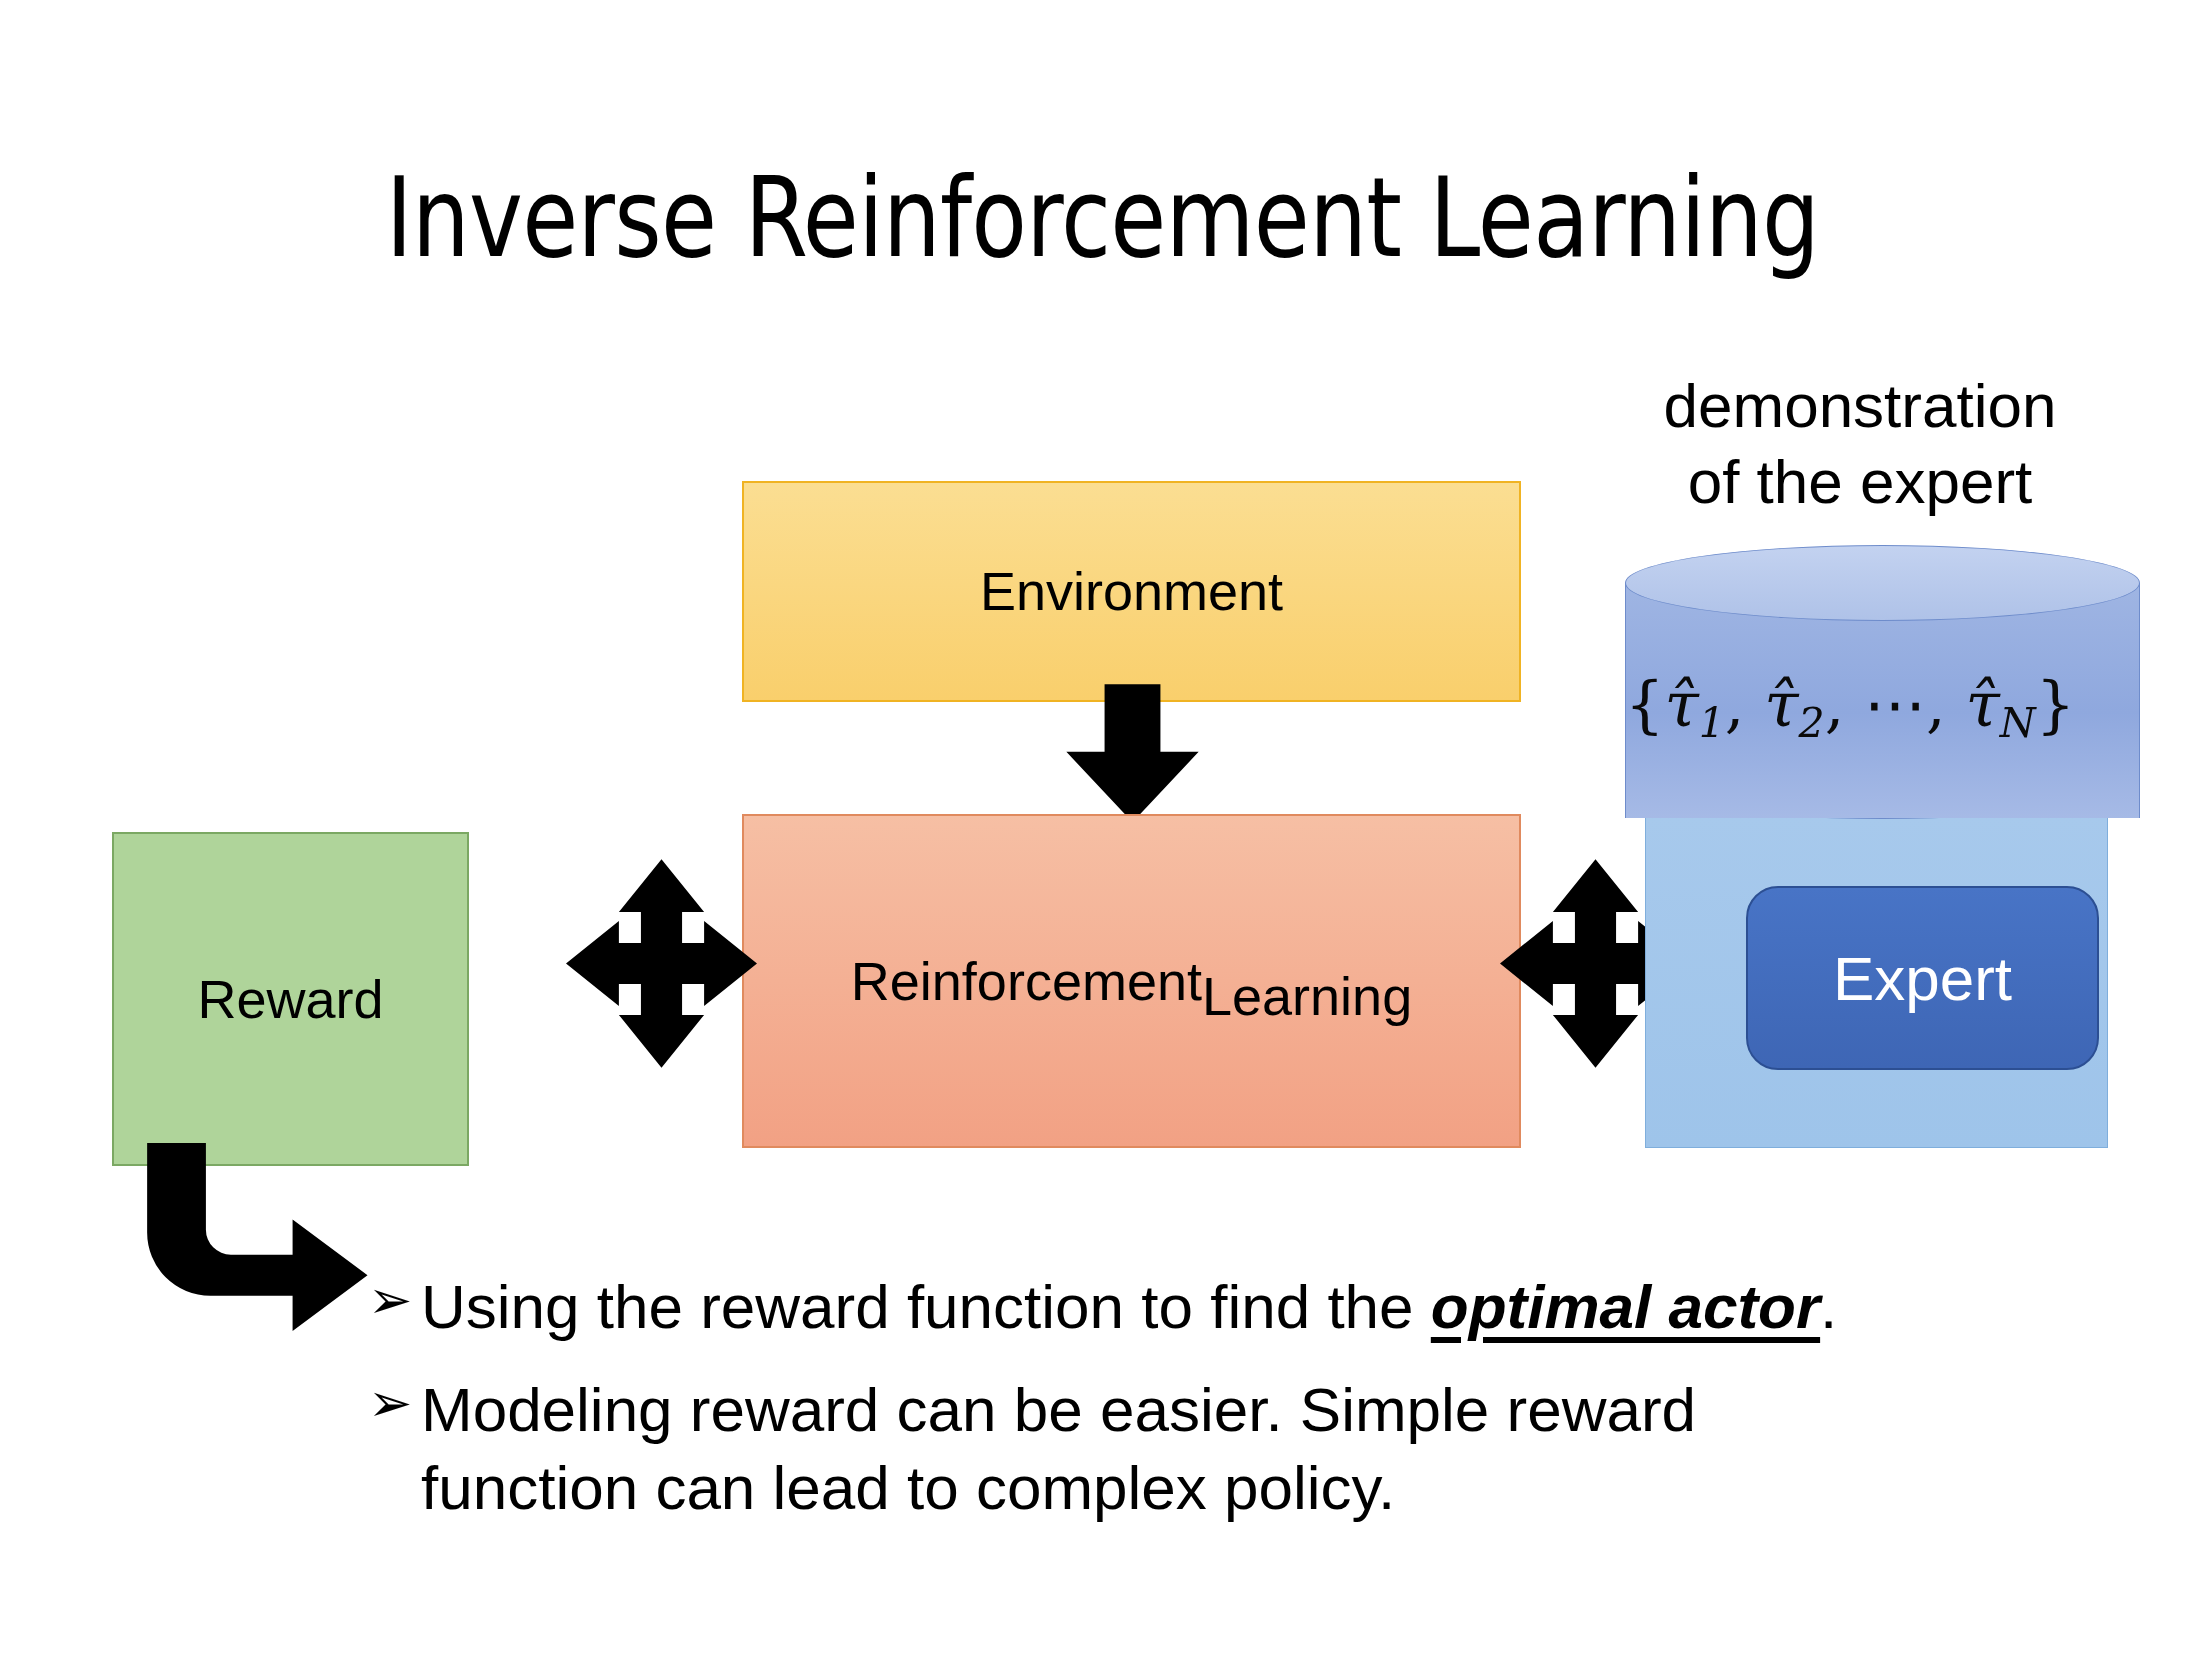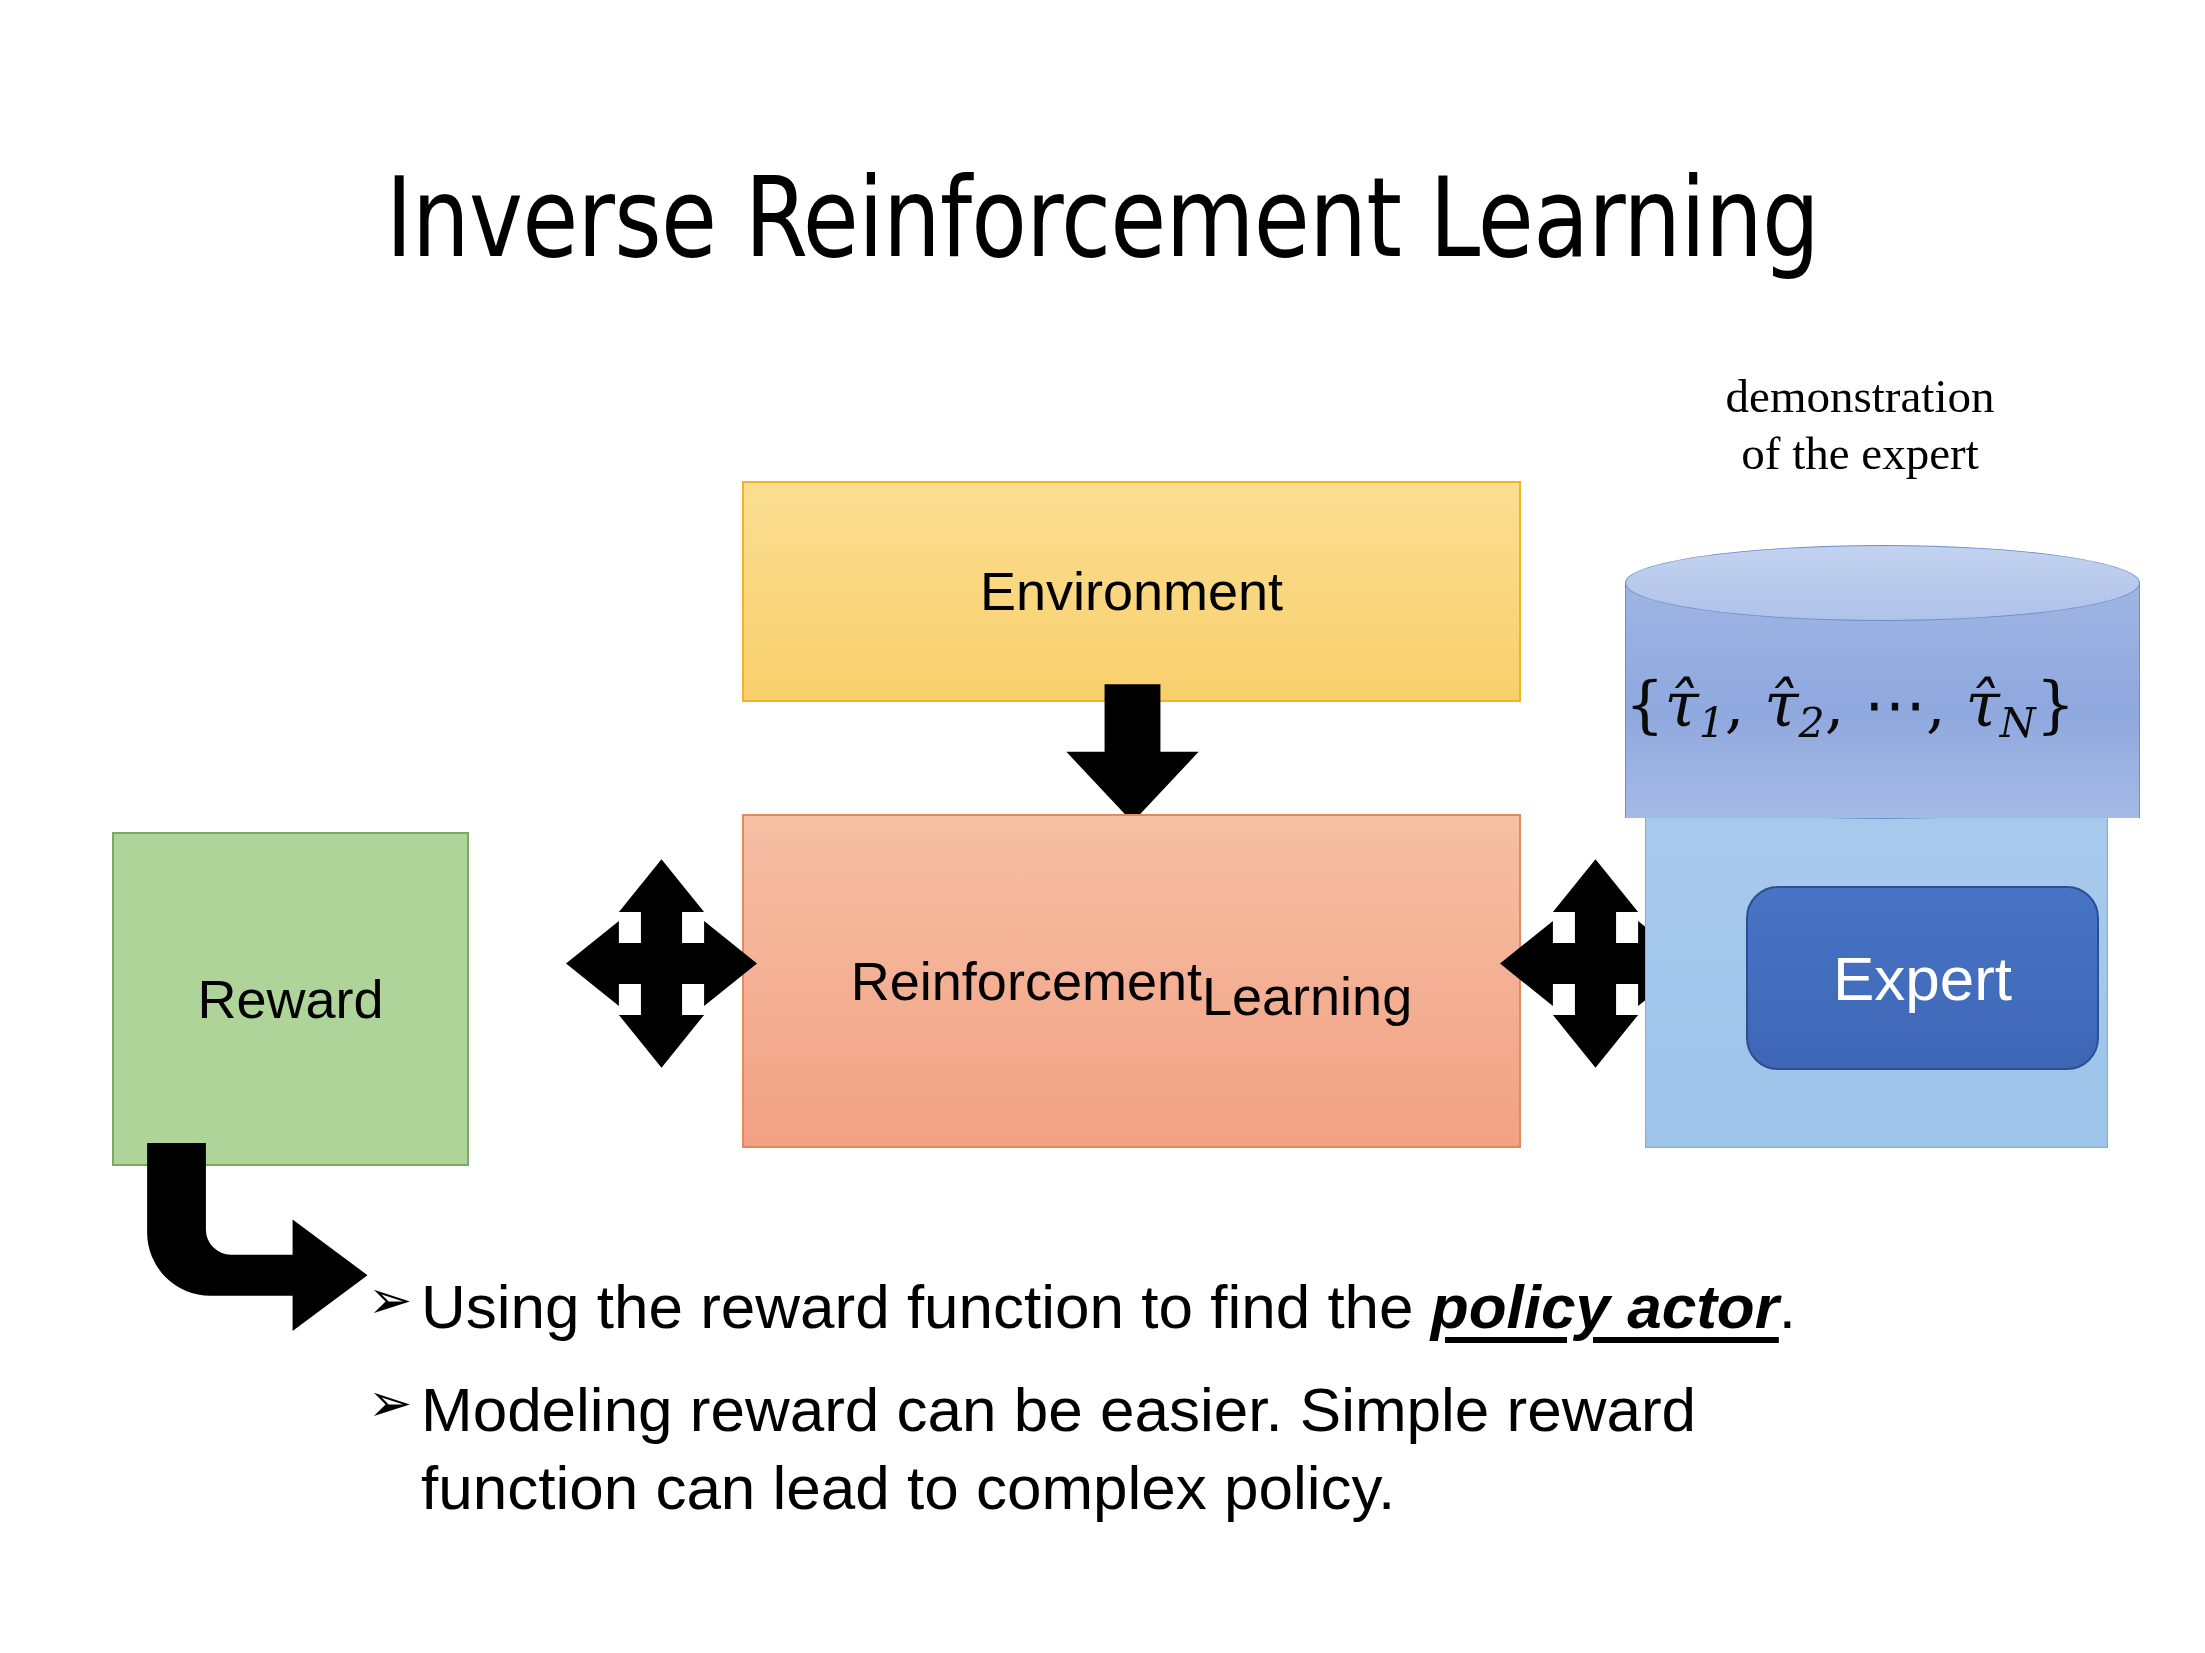--- a/index.html
+++ b/index.html
@@ -83,22 +83,22 @@
   #reward-box .rw-line { display:block; }
   #reward-box .rw-line + .rw-line { margin-top: 25px; }
 
   
   #demo-caption {
     position: absolute;
     left: 1610px;
     top: 368px;
     width: 500px;
     text-align: center;
-    font-family: Liberation Serif, serif;
-    font-size: 47px;
+    font-family: Liberation Sans, sans-serif;
+    font-size: 62px;
     line-height: 1.22;
   }
   #demo-caption .cap-line { display: block; }
 
   
   #expert-backdrop {
     position: absolute;
     left: 1645px;
     top: 814px;
     width: 463px;
@@ -274,21 +274,21 @@
 </div>
 
 <div id="expert-box">
   <span>Expert</span>
 </div>
 
 <div id="bullets">
 
   <div class="bullet-row">
     <span class="bullet-marker">➢</span>
-    <span class="bullet-text"><span>Using the reward function to find the </span><span class="em-underline">policy actor</span><span>.</span></span>
+    <span class="bullet-text"><span>Using the reward function to find the </span><span class="em-underline">optimal actor</span><span>.</span></span>
   </div>
 
   <div class="bullet-row">
     <span class="bullet-marker">➢</span>
     <span class="bullet-text">
       <span class="bullet-line">Modeling reward can be easier. Simple reward</span>
       <span class="bullet-line">function can lead to complex policy.</span>
     </span>
   </div>
 

